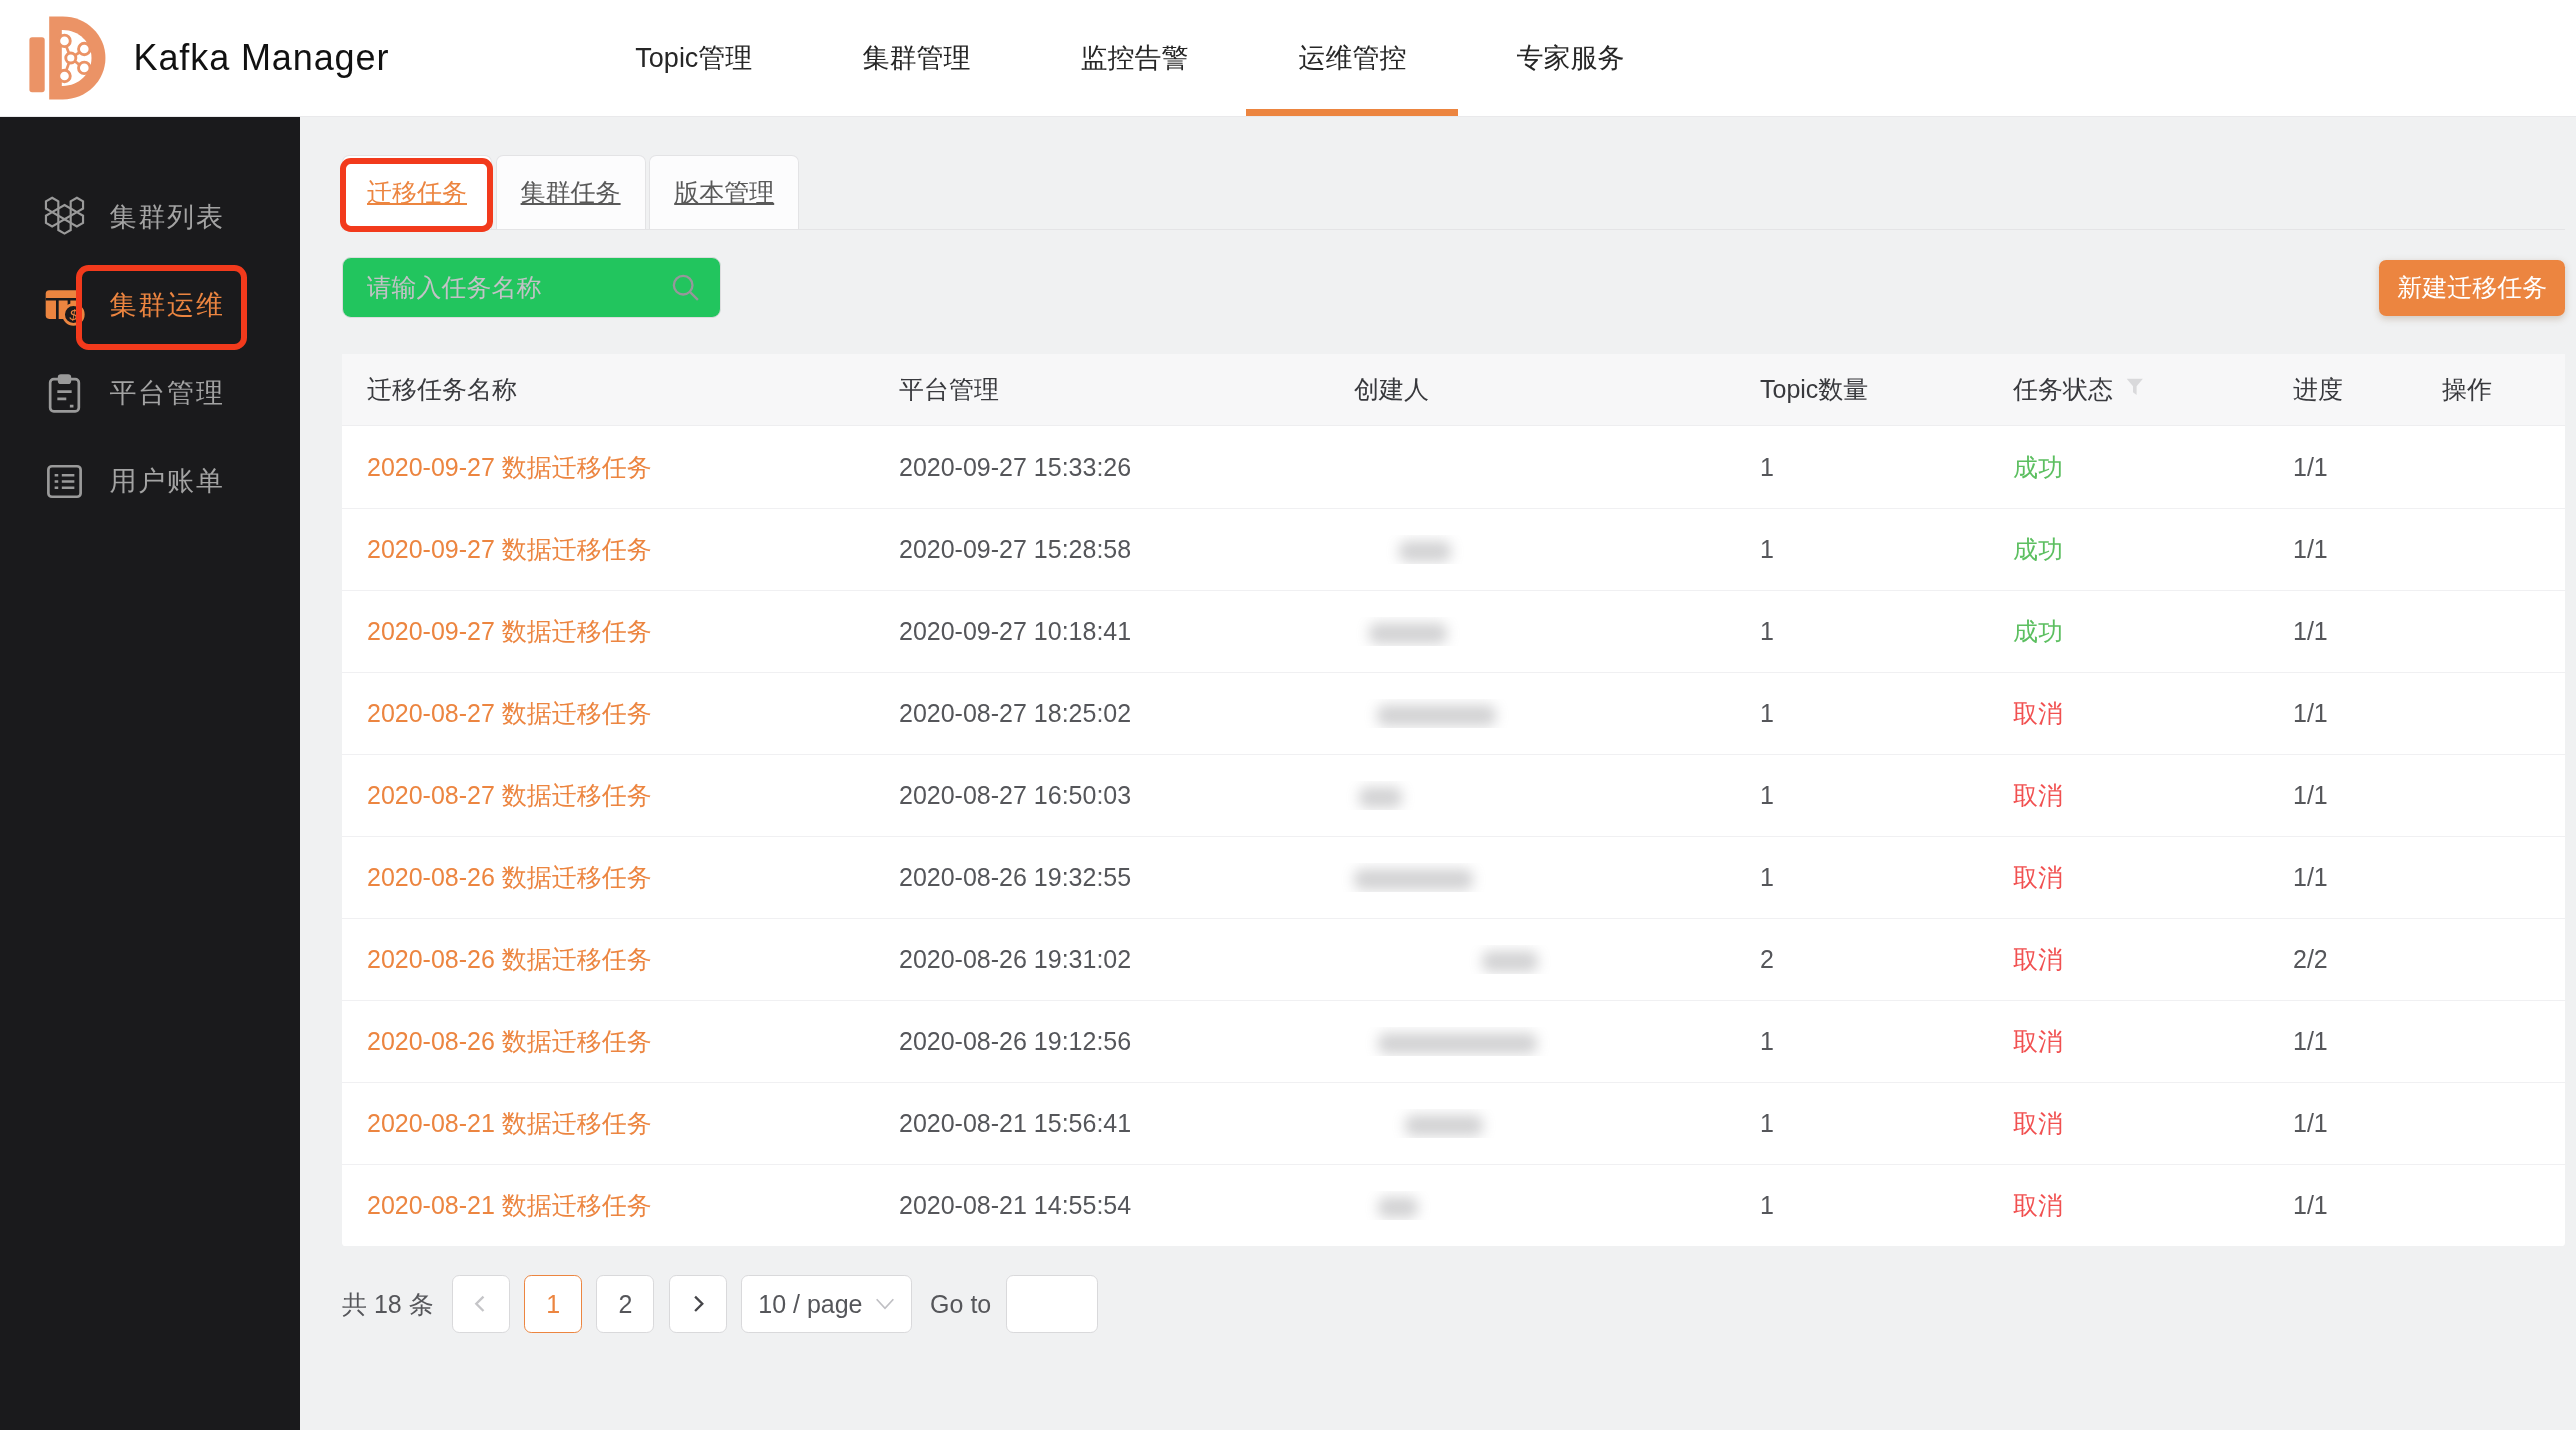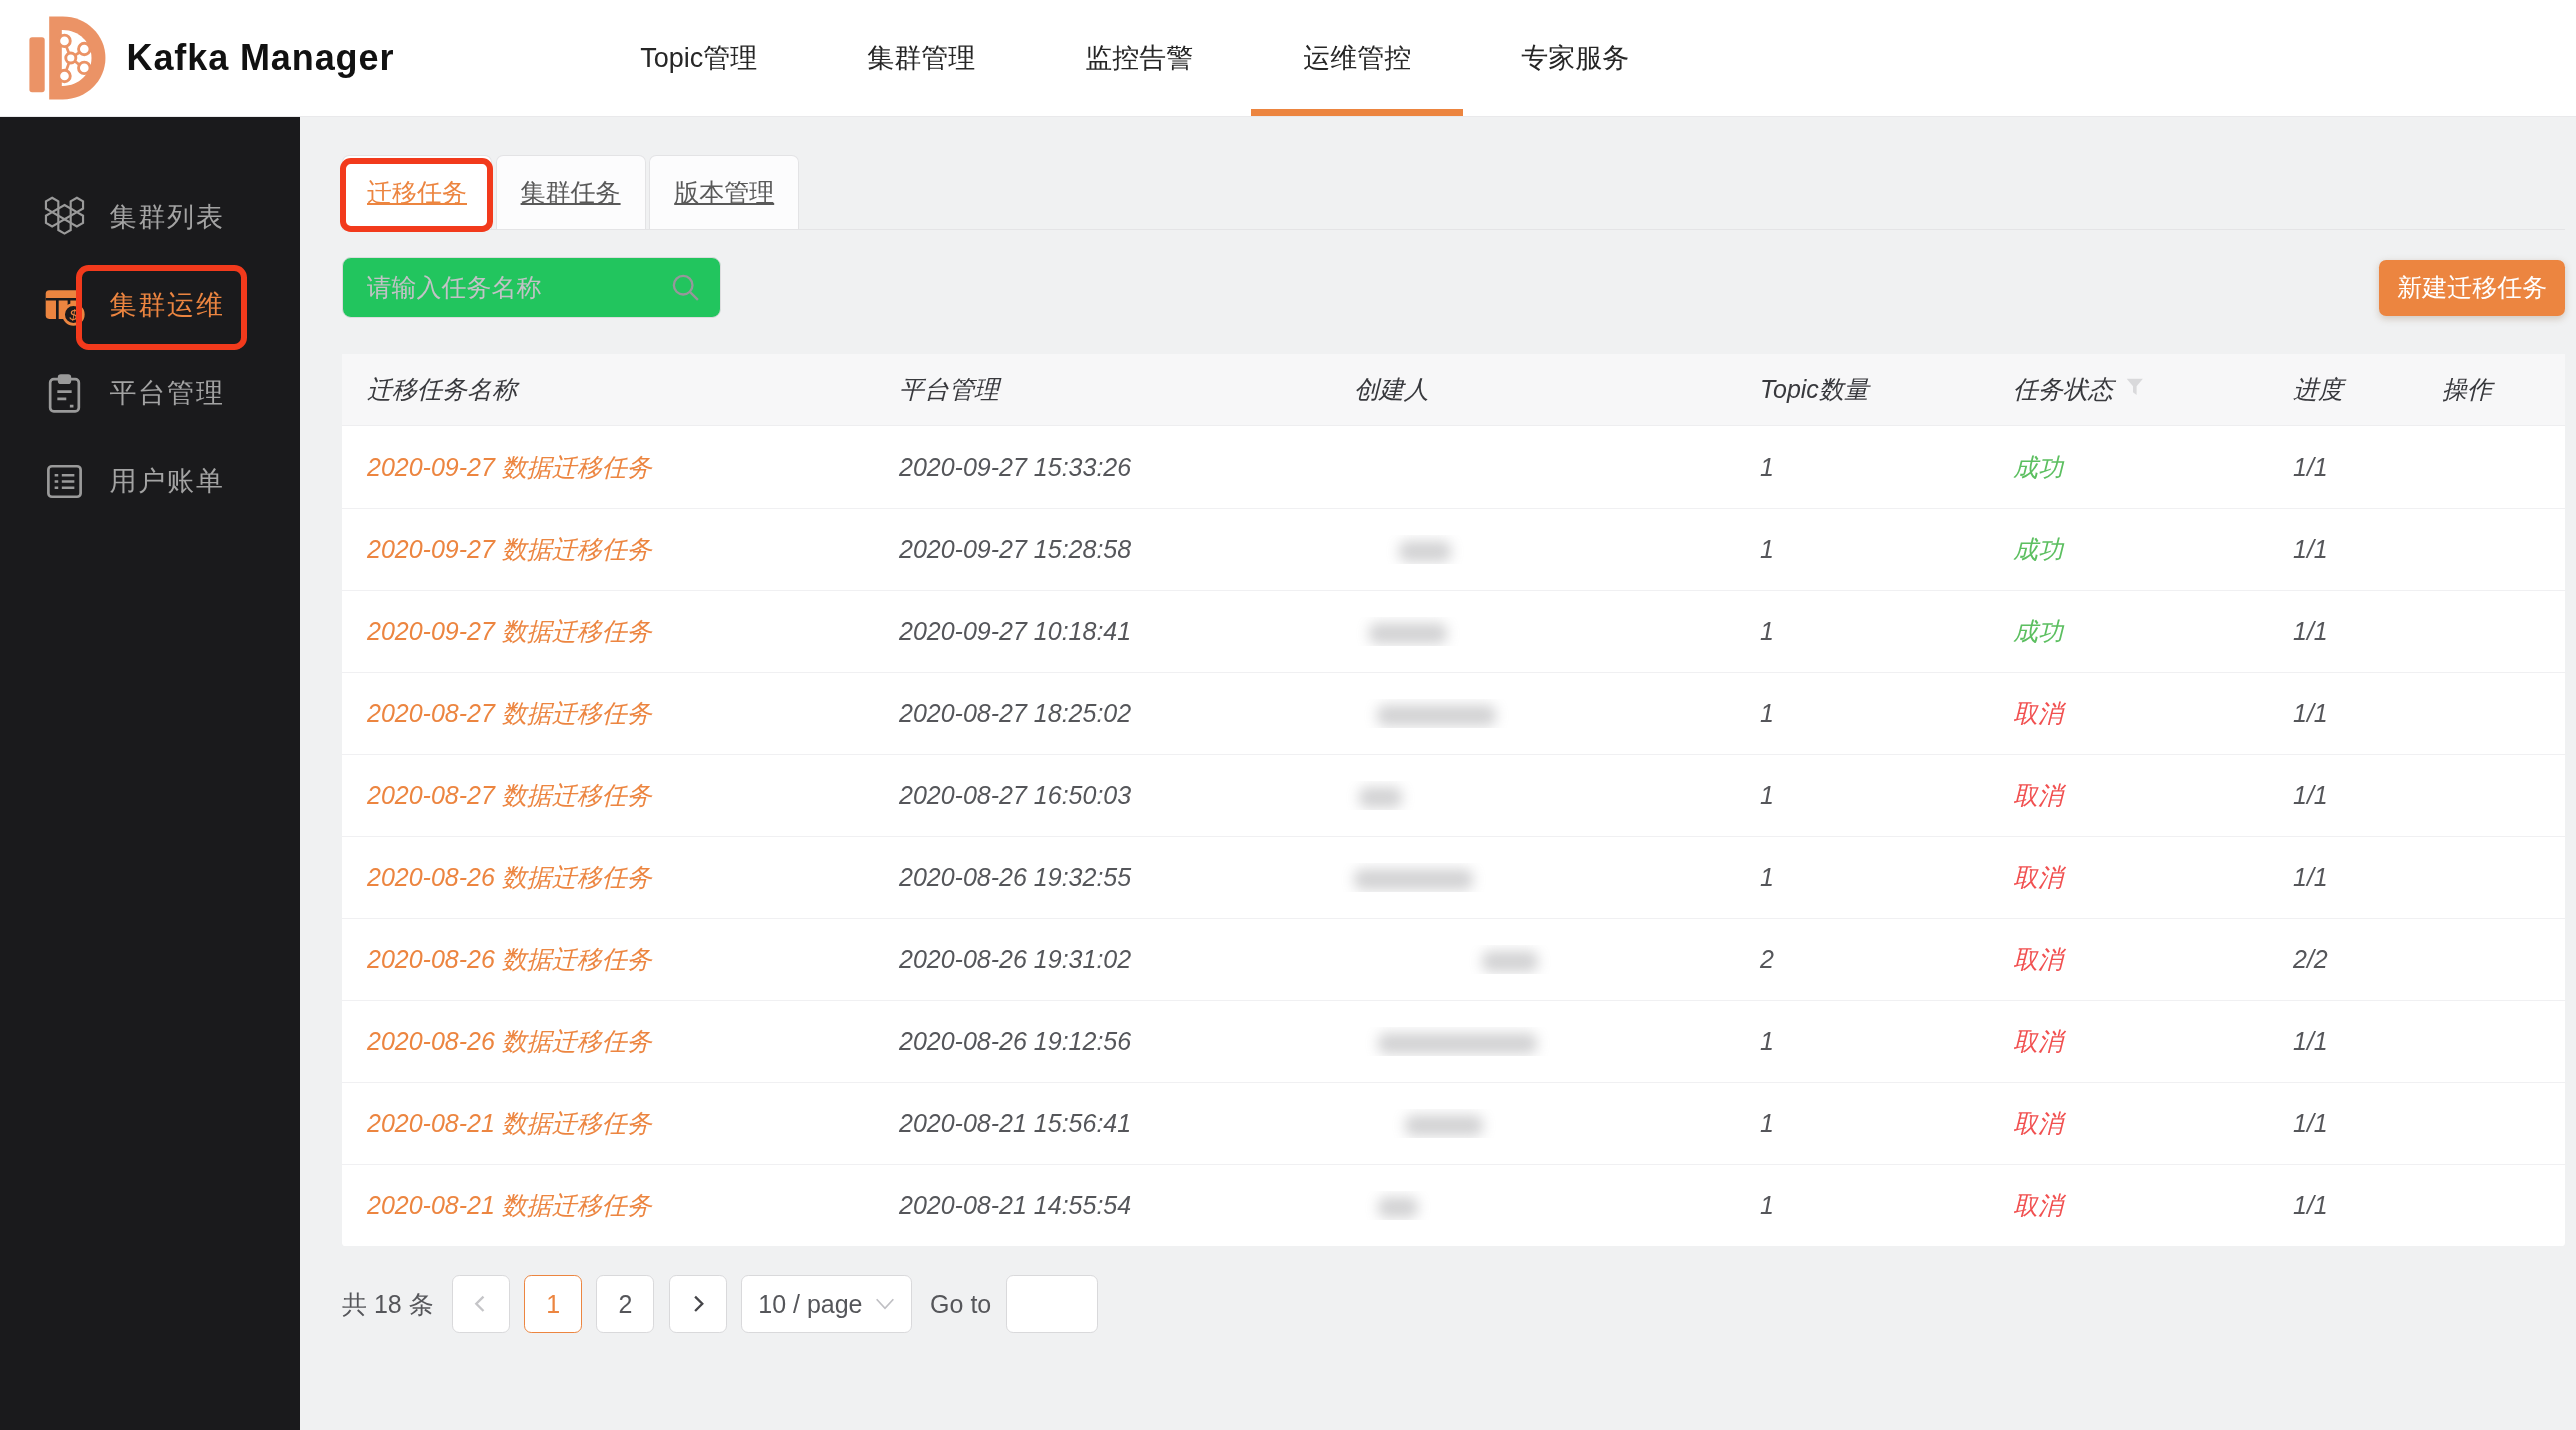--- a/index.html
+++ b/index.html
@@ -11,21 +11,21 @@
   }
   .page { position:relative; width:2576px; height:1431px; }
 
   
   .topbar {
     position:absolute; top:0; left:0; width:2576px; height:117px;
     background:#fff; display:flex; align-items:center;
     border-bottom:0.9px solid #E9E9EB; z-index:5;
   }
   .logo { width:90px; height:90px; margin-left:23.5px; flex:0 0 auto; }
-  .brand { font-size:36px; font-weight:700; color:#111; margin-left:13px; letter-spacing:0.9px; }
+  .brand { font-size:36px; font-weight:400; color:#111; margin-left:20px; letter-spacing:0.9px; }
   .topnav { display:flex; align-items:center; height:100%; margin-left:191px; }
   .nav-item {
     position:relative; height:100%; display:flex; align-items:center;
     padding:0 25px; margin:0 30px; font-size:27px; color:#262626; cursor:pointer;
   }
   .nav-item.active::after {
     content:""; position:absolute; left:50%; bottom:0; transform:translateX(-50%);
     width:212px; height:7.2px; background:var(--accent);
   }
   .top-right { margin-left:auto; display:flex; align-items:center; height:100%; padding-right:36px; }
@@ -74,21 +74,21 @@
   }
   .searchbox input::placeholder { color:#C2C2C6; }
   .searchbox .sico { position:absolute; right:20px; top:15.3px; width:31px; height:31px; cursor:pointer; }
   .btn-primary {
     width:186px; height:56px; border:none; border-radius:7.2px; background:var(--accent);
     color:#fff; font-size:25px; cursor:pointer; box-shadow:0 2.7px 7.2px rgba(120,80,40,.25);
     font-family:"Liberation Sans","DejaVu Sans",sans-serif;
   }
 
   
-  .table { margin-top:36px; background:#fff; border-radius:3.6px;font-style:italic; }
+  .table { margin-top:36px; background:#fff; border-radius:3.6px; }
   .grid { display:grid; grid-template-columns:532px 455px 406px 253px 280px 149px 148px; align-items:center; }
   .grid > div { padding-left:25px; font-size:25px; overflow:hidden; white-space:nowrap; }
   .thead { height:72px; background:#F7F7F8; color:#38393D; border-bottom:1.8px solid #EEEEF0; }
   .thead > div { display:flex; align-items:center; gap:10.8px; }
   .trow { height:82px; color:#55565A; }
   .trow + .trow { border-top:1.8px solid #F0F0F2; }
   .task-link { color:var(--accent); cursor:pointer; }
   .st-success { color:var(--success); }
   .st-danger { color:var(--danger); }
   .smudge { display:inline-block; height:21.6px; background:#8A8A8E; opacity:.38; filter:blur(6.3px); border-radius:8px; vertical-align:middle; }

